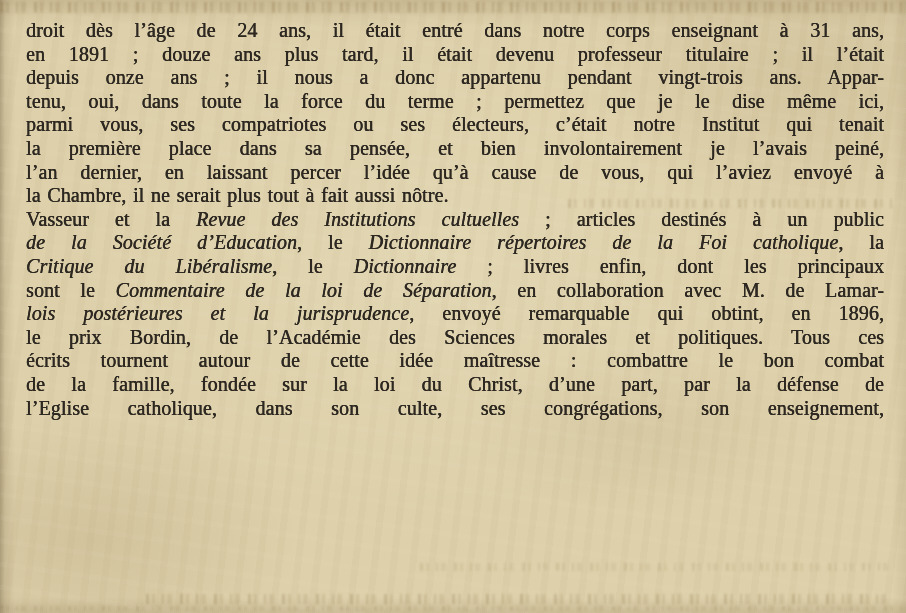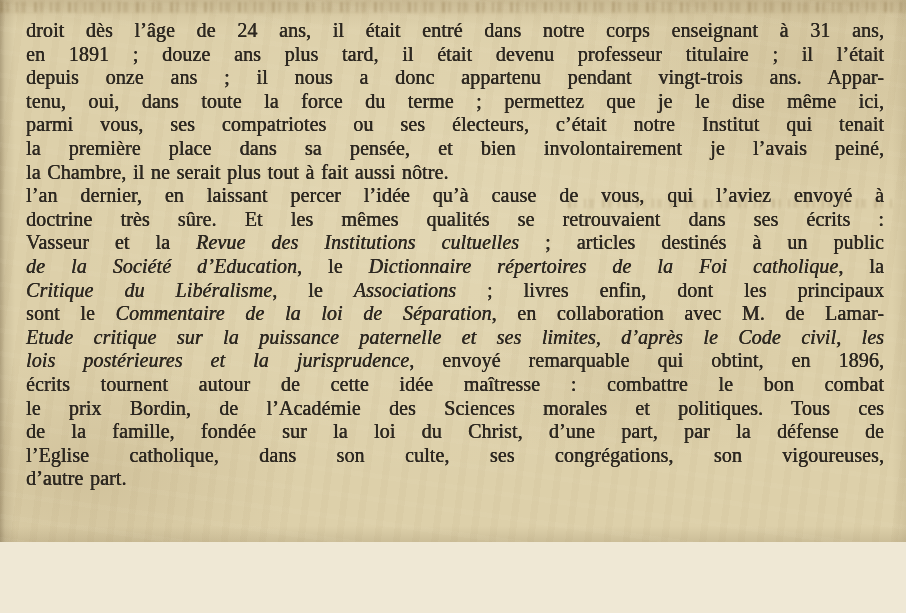--- a/index.html
+++ b/index.html
@@ -3,21 +3,21 @@
 <meta charset="utf-8">
 <style>
   html, body {
     margin: 0;
     padding: 0;
     background: #efe8d5;
   }
   .page {
     position: relative;
     width: 906px;
-    height: 542px;
+    height: 613px;
     overflow: hidden;
     background-color: var(--paper, #ddd0aa);
     background-image:
       radial-gradient(ellipse 520px 360px at 48% 42%, rgba(255, 250, 228, 0.16), rgba(255,250,228,0) 72%),
       radial-gradient(ellipse 300px 180px at 10% 88%, rgba(125, 98, 55, 0.12), rgba(125,98,55,0) 70%),
       radial-gradient(ellipse 340px 200px at 90% 12%, rgba(125, 98, 55, 0.10), rgba(125,98,55,0) 70%),
       radial-gradient(ellipse 240px 120px at 70% 70%, rgba(120, 95, 55, 0.07), rgba(120,95,55,0) 70%),
       linear-gradient(90deg, rgba(70, 52, 26, 0.30), rgba(70, 52, 26, 0.10) 5px, rgba(70,52,26,0) 15px),
       linear-gradient(270deg, rgba(100, 80, 45, 0.10), rgba(100,80,45,0) 14px),
       linear-gradient(0deg, rgba(100, 80, 45, 0.14), rgba(100,80,45,0) 16px),
@@ -106,28 +106,25 @@
   <div class="ghost ghost-bottom-a"></div>
   <div class="ghost ghost-bottom-b"></div>
   <div class="ghost ghost-bottom-edge"></div>
   <div class="text-block">
       <div class="line"><span>droit dès l’âge de 24 ans, il était entré dans notre corps enseignant à 31 ans,</span></div>
       <div class="line"><span>en 1891 ; douze ans plus tard, il était devenu professeur titulaire ; il l’était</span></div>
       <div class="line"><span>depuis onze ans ; il nous a donc appartenu pendant vingt-trois ans. Appar-</span></div>
       <div class="line"><span>tenu, oui, dans toute la force du terme ; permettez que je le dise même ici,</span></div>
       <div class="line"><span>parmi vous, ses compatriotes ou ses électeurs, c’était notre Institut qui tenait</span></div>
       <div class="line"><span>la première place dans sa pensée, et bien involontairement je l’avais peiné,</span></div>
+      <div class="line"><span>l’an dernier, en laissant percer l’idée qu’à cause de vous, qui l’aviez envoyé à</span></div>
       <div class="line par-end"><span>la Chambre, il ne serait plus tout à fait aussi nôtre.</span></div>
-      <div class="line"><span>l’an dernier, en laissant percer l’idée qu’à cause de vous, qui l’aviez envoyé à</span></div>
-      <div class="line"><span>doctrine très sûre. Et les mêmes qualités se retrouvaient dans ses écrits :</span></div>
       <div class="line"><span>Vasseur et la </span><span class="it">Revue des Institutions cultuelles</span><span> ; articles destinés à un public</span></div>
       <div class="line"><span class="it">de la Société d’Education</span><span>, le </span><span class="it">Dictionnaire répertoires de la Foi catholique</span><span>, la</span></div>
-      <div class="line"><span class="it">Critique du Libéralisme</span><span>, le </span><span class="it">Associations</span><span> ; livres enfin, dont les principaux</span></div>
+      <div class="line"><span class="it">Critique du Libéralisme</span><span>, le </span><span class="it">Dictionnaire</span><span> ; livres enfin, dont les principaux</span></div>
       <div class="line"><span>sont le </span><span class="it">Commentaire de la loi de Séparation</span><span>, en collaboration avec M. de Lamar-</span></div>
-      <div class="line"><span class="it">Etude critique sur la puissance paternelle et ses limites, d’après le Code civil, les</span></div>
       <div class="line"><span class="it">lois postérieures et la jurisprudence</span><span>, envoyé remarquable qui obtint, en 1896,</span></div>
+      <div class="line"><span>le prix Bordin, de l’Académie des Sciences morales et politiques. Tous ces</span></div>
       <div class="line"><span>écrits tournent autour de cette idée maîtresse : combattre le bon combat</span></div>
-      <div class="line"><span>le prix Bordin, de l’Académie des Sciences morales et politiques. Tous ces</span></div>
       <div class="line"><span>de la famille, fondée sur la loi du Christ, d’une part, par la défense de</span></div>
-      <div class="line"><span>l’Eglise catholique, dans son culte, ses congrégations, son vigoureuses,</span></div>
-      <div class="line par-end"><span>d’autre part.</span></div>
+      <div class="line"><span>l’Eglise catholique, dans son culte, ses congrégations, son enseignement,</span></div>
     </div>
 </div>
 
 </body></html>

